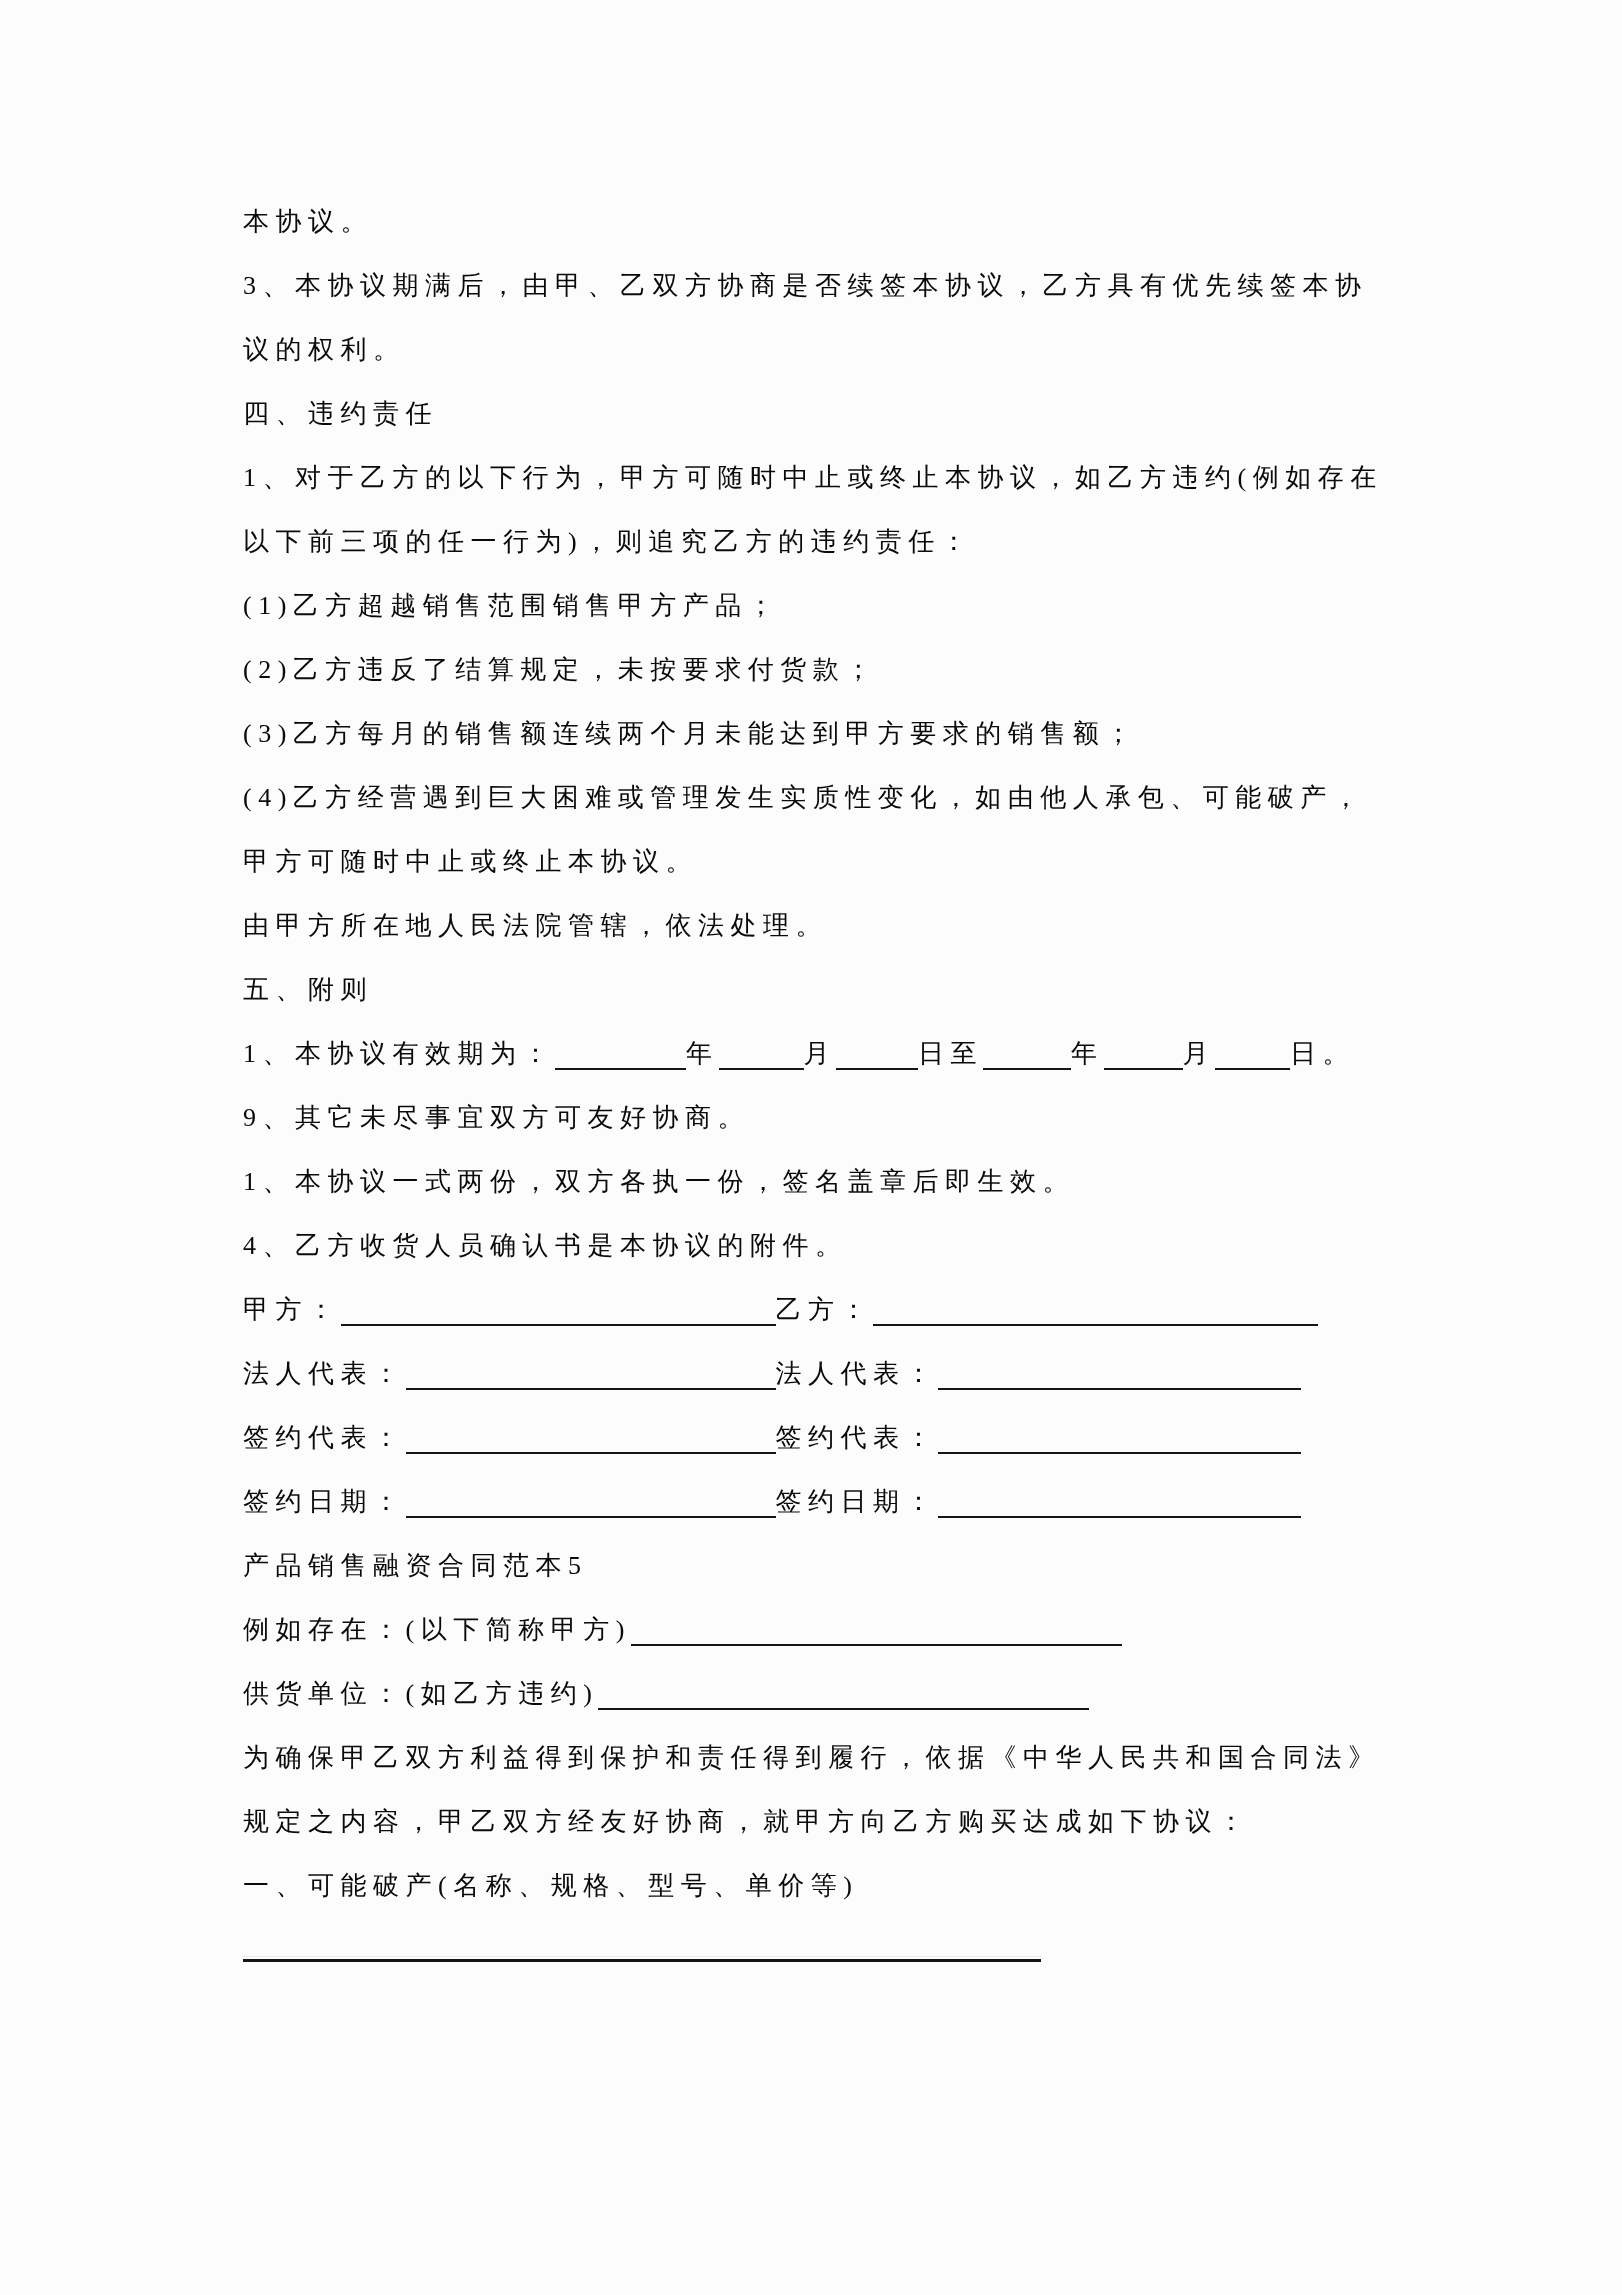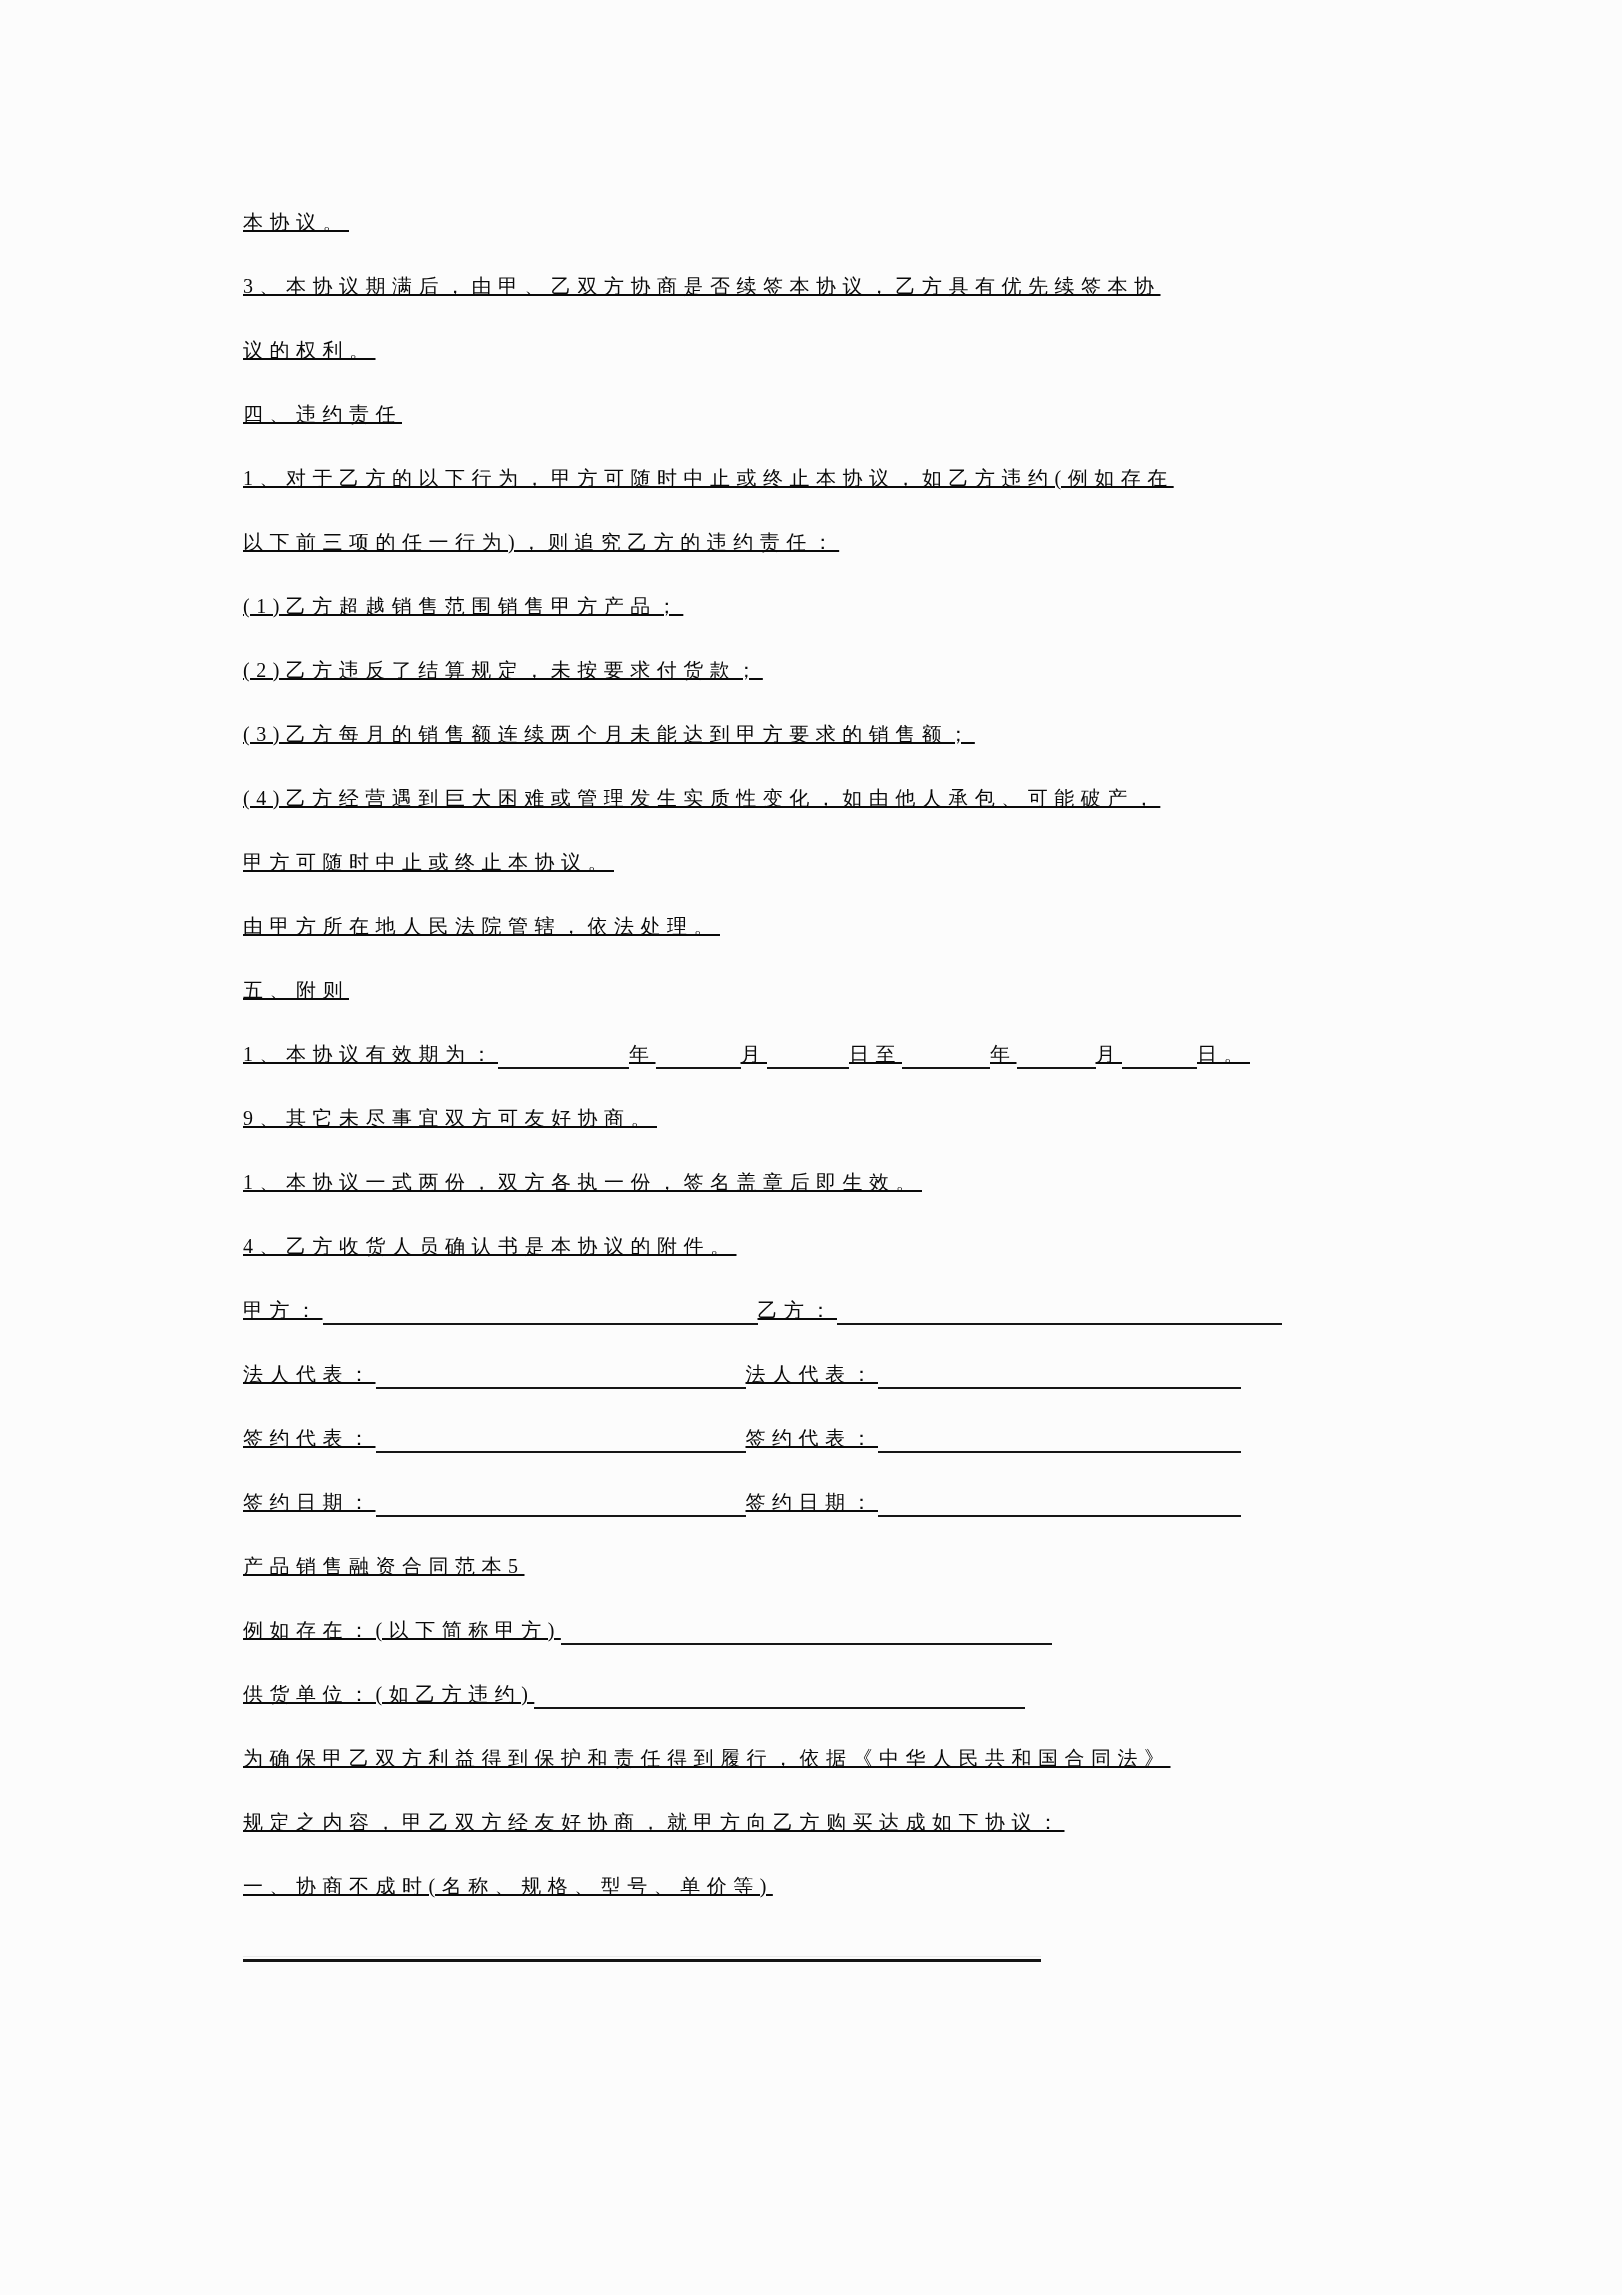--- a/index.html
+++ b/index.html
@@ -9,25 +9,24 @@
     background: #fcfcfc;
   }
   .page {
     position: relative;
     box-sizing: border-box;
     width: 1623px;
     height: 2295px;
     background: #fcfcfc;
     padding: 190px 222px 0 243px;
     font-family: "Liberation Serif", "DejaVu Serif", serif;
-    font-size: 20px;
+    font-size: 26px;
     color: #0a0a0a;
     letter-spacing: 6.5px;
     overflow: hidden;
-    text-decoration: underline;
   }
   .line {
     height: 64px;
     line-height: 64px;
     white-space: nowrap;
   }
   .text-run {
     display: inline;
   }
   .blank {
@@ -73,21 +72,21 @@
     <div class="line"><span class="text-run">4、乙方收货人员确认书是本协议的附件。</span></div>
     <div class="line"><span class="text-run">甲方：</span><span class="blank" style="width: 435px; border-bottom-color: rgb(22, 22, 22);"></span><span class="text-run">乙方：</span><span class="blank" style="width: 445px; border-bottom-color: rgb(22, 22, 22);"></span></div>
     <div class="line"><span class="text-run">法人代表：</span><span class="blank" style="width: 370px; border-bottom-color: rgb(22, 22, 22);"></span><span class="text-run">法人代表：</span><span class="blank" style="width: 363px; border-bottom-color: rgb(22, 22, 22);"></span></div>
     <div class="line"><span class="text-run">签约代表：</span><span class="blank" style="width: 370px; border-bottom-color: rgb(22, 22, 22);"></span><span class="text-run">签约代表：</span><span class="blank" style="width: 363px; border-bottom-color: rgb(22, 22, 22);"></span></div>
     <div class="line"><span class="text-run">签约日期：</span><span class="blank" style="width: 370px; border-bottom-color: rgb(22, 22, 22);"></span><span class="text-run">签约日期：</span><span class="blank" style="width: 363px; border-bottom-color: rgb(22, 22, 22);"></span></div>
     <div class="line"><span class="text-run">产品销售融资合同范本5</span></div>
     <div class="line"><span class="text-run">例如存在：(以下简称甲方)</span><span class="blank" style="width: 491px; border-bottom-color: rgb(22, 22, 22);"></span></div>
     <div class="line"><span class="text-run">供货单位：(如乙方违约)</span><span class="blank" style="width: 491px; border-bottom-color: rgb(22, 22, 22);"></span></div>
     <div class="line"><span class="text-run">为确保甲乙双方利益得到保护和责任得到履行，依据《中华人民共和国合同法》</span></div>
     <div class="line"><span class="text-run">规定之内容，甲乙双方经友好协商，就甲方向乙方购买达成如下协议：</span></div>
-    <div class="line"><span class="text-run">一、协商不成时(名称、规格、型号、单价等)</span></div>
+    <div class="line"><span class="text-run">一、可能破产(名称、规格、型号、单价等)</span></div>
     <div class="line">
       <div class="rule" style="width: 798px;">
         <div class="rule-light"></div>
         <div class="rule-dark"></div>
       </div>
     </div>
   </div>
 
 
 </body></html>

